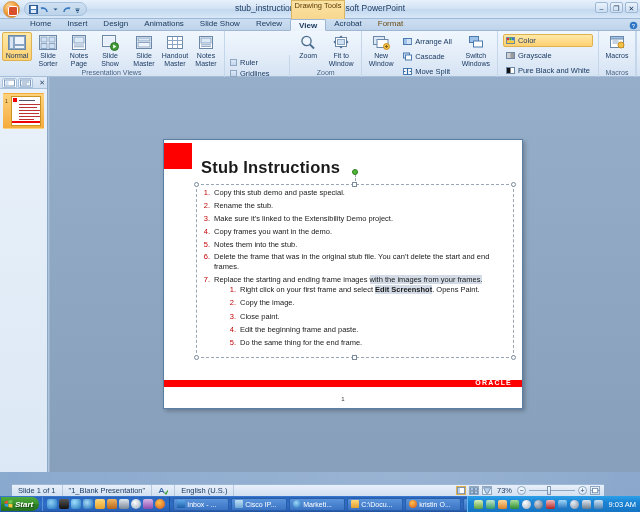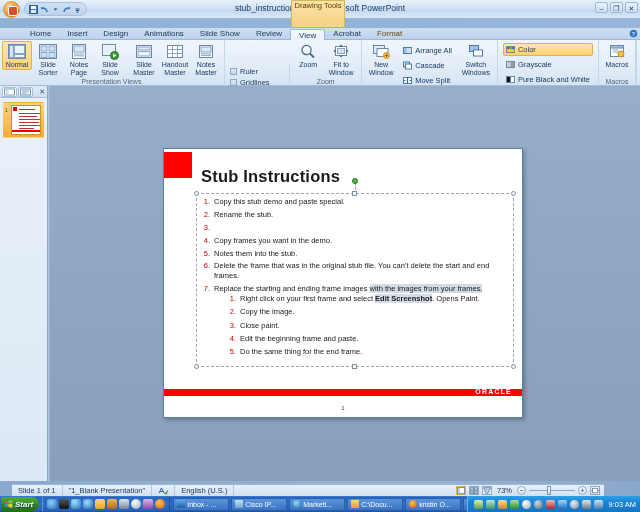--- a/index.html
+++ b/index.html
@@ -64,30 +64,30 @@
   }
   .wbtns { position:absolute; right:2px; top:2px; display:flex; gap:2px; }
   .wbtn { width:13px; height:11px; font-size:7px; color:#1b3b63; text-align:center; line-height:11px;
           background: linear-gradient(to bottom,#eaf3fc,#ccdef1); border:1px solid #9db8d6; border-radius:2px;}
 
   
   .tabstrip {
     position:relative; height:12px;
     background: linear-gradient(to bottom,#cddef1 0%, #bed3ea 100%);
     border-bottom:1px solid #9cb6d3;
-    display:flex; align-items:center; padding-left:22px;margin-top:9px;
+    display:flex; align-items:flex-end; padding-left:22px;
   }
   .tab {
     font-size:8px; color:#16365c; padding:0 8px; height:12px; line-height:12px;
     white-space:nowrap; cursor:default;
   }
   .tab.active {
     background: linear-gradient(to bottom,#f4f9fe,#eaf2fb);
     border:1px solid #9cb6d3; border-bottom:1px solid #eaf2fb;
-    border-radius:2px 2px 0 0; position:relative; top:1px;
+    border-radius:2px 2px 0 0; position:relative; top:1px;font-weight:bold;
   }
   .tab.ctx { color:#6b4c10; }
 
   
   .ribbon {
     position:relative; height:46px;
     background: linear-gradient(to bottom,#eff6fd 0%, #e2ecf8 60%, #d5e3f3 100%);
     border-bottom:1px solid #a5bdd8;
     display:flex;
   }
@@ -598,20 +598,21 @@
             <li>
               <span class="num">1.</span>
               <span class="itxt">Copy this stub demo and paste special.</span>
             </li>
             <li>
               <span class="num">2.</span>
               <span class="itxt">Rename the stub.</span>
             </li>
             <li>
               <span class="num">3.</span>
+              <span class="itxt">Make sure it's linked to the Extensibility Demo project.</span>
             </li>
             <li>
               <span class="num">4.</span>
               <span class="itxt">Copy frames you want in the demo.</span>
             </li>
             <li>
               <span class="num">5.</span>
               <span class="itxt">Notes them into the stub.</span>
             </li>
             <li>

